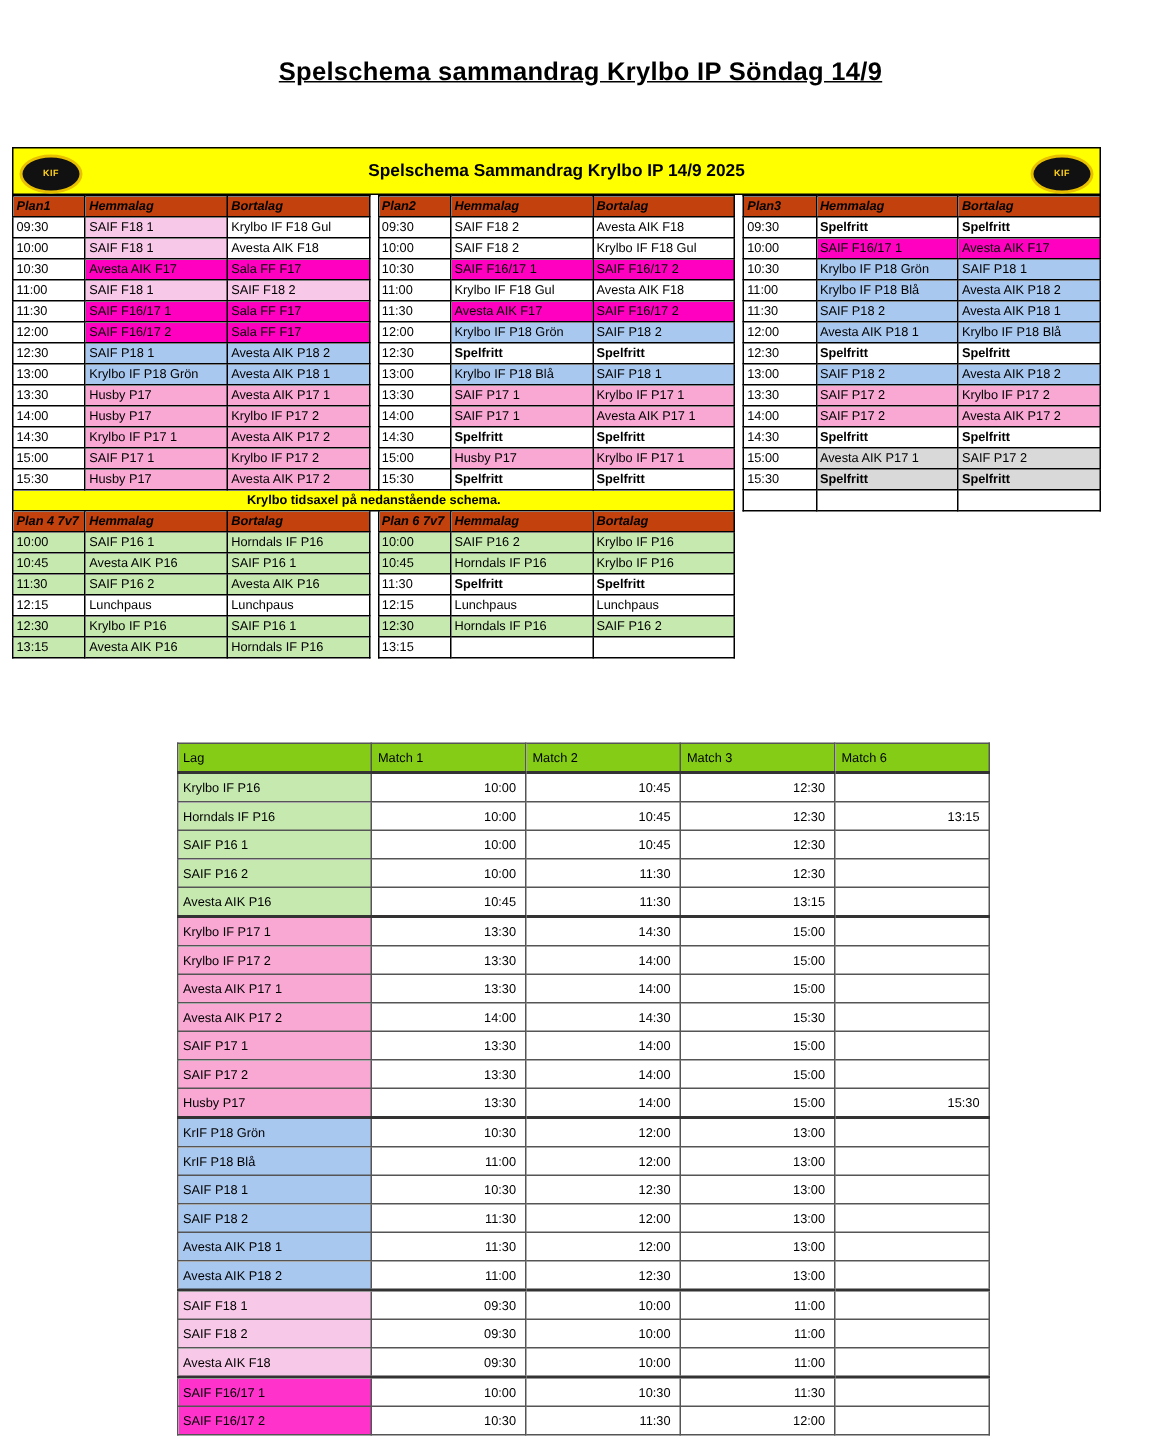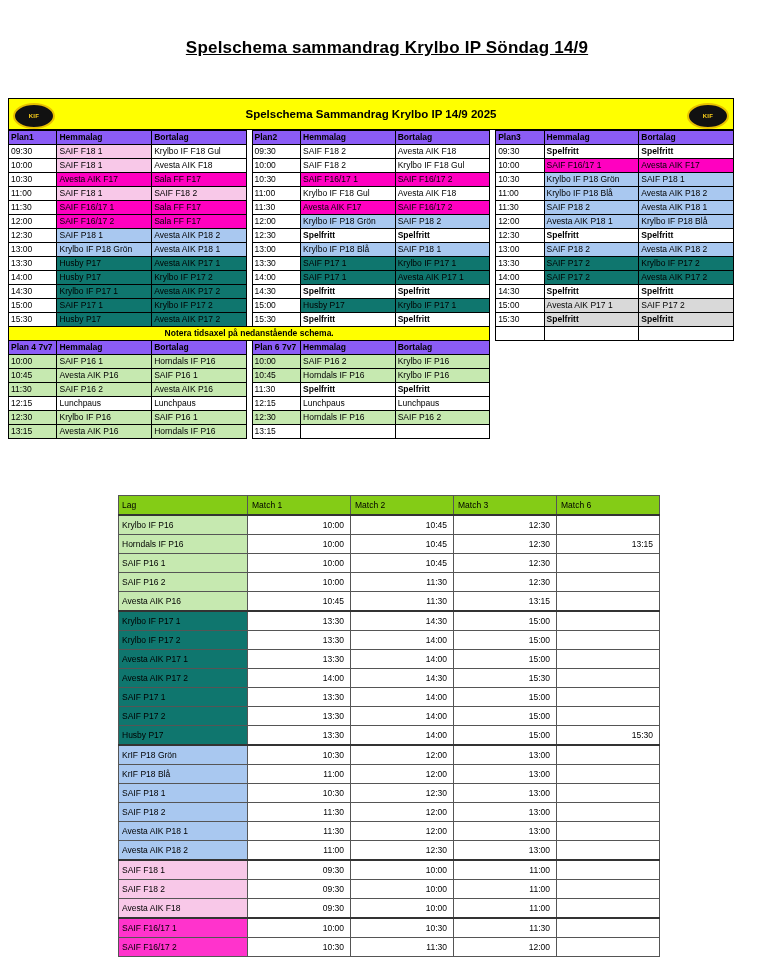--- a/index.html
+++ b/index.html
@@ -25,32 +25,32 @@
     color:#ffd21a;font-size:6px;font-weight:bold;letter-spacing:0.3px;overflow:hidden;
   }
   .logo.left{left:4px;}
   .logo.right{right:4px;}
 
   table.sched{border-collapse:collapse;width:100%;table-layout:fixed;}
   table.sched td{
     border:1px solid #000;font-size:8.5px;height:13px;line-height:13px;
     padding:0 2px;overflow:hidden;white-space:nowrap;
   }
-  table.sched td.hdr{font-weight:bold;background:#8b5cf6;}
+  table.sched td.hdr{font-weight:bold;background:#c2410c;font-style:italic;}
   table.sched td.blank{border:none;}
   .c-time{width:42px;}
   .c-team{width:82px;}
   .c-gap{width:5px;}
 
   
   .pink     {background:#f8c8e8;}
   .magenta  {background:#ff00c0;}
   .hotpink  {background:#ff33cc;}
   .blue     {background:#a9c8f0;}
-  .orange   {background:#0f766e;}
+  .orange   {background:#f9a8d4;}
   .grey     {background:#d9d9d9;}
   .green    {background:#c6e9b0;}
   .white    {background:#ffffff;}
   .yellowrow{background:#ffff00;font-weight:bold;text-align:center;}
 
   
   .bottom-block{position:absolute;left:118px;top:495px;width:490px;}
   table.matrix{border-collapse:collapse;width:100%;table-layout:fixed;}
   table.matrix td{
     border:1px solid #555;font-size:8.5px;height:18px;line-height:18px;
@@ -282,21 +282,21 @@
           <td>15:30</td>
           <td class="white" style="font-weight:bold">Spelfritt</td>
           <td class="white" style="font-weight:bold">Spelfritt</td>
           <td class="blank"></td>
           <td>15:30</td>
           <td class="grey" style="font-weight:bold">Spelfritt</td>
           <td class="grey" style="font-weight:bold">Spelfritt</td>
         </tr>
 
         <tr>
-          <td class="yellowrow" colspan="7">Notera tidsaxel på nedanstående schema.</td>
+          <td class="yellowrow" colspan="7">Krylbo tidsaxel på nedanstående schema.</td>
           <td class="blank"></td>
           <td class="white"></td>
           <td class="white"></td>
           <td class="white"></td>
         </tr>
 
         <tr>
           <td class="hdr">Plan 4 7v7</td>
           <td class="hdr">Hemmalag</td>
           <td class="hdr">Bortalag</td>

